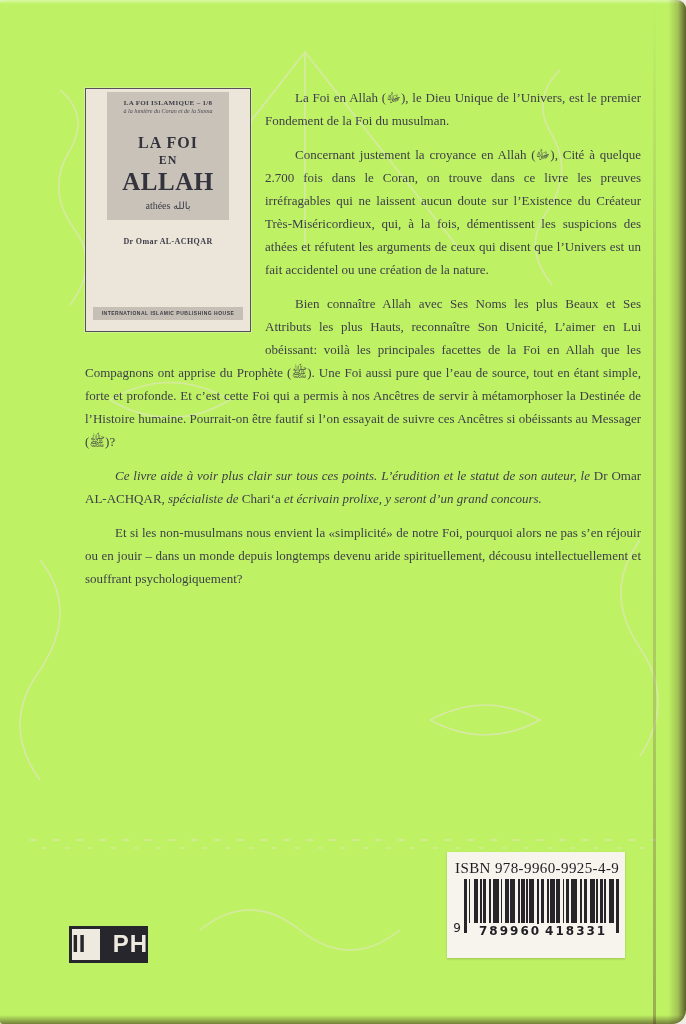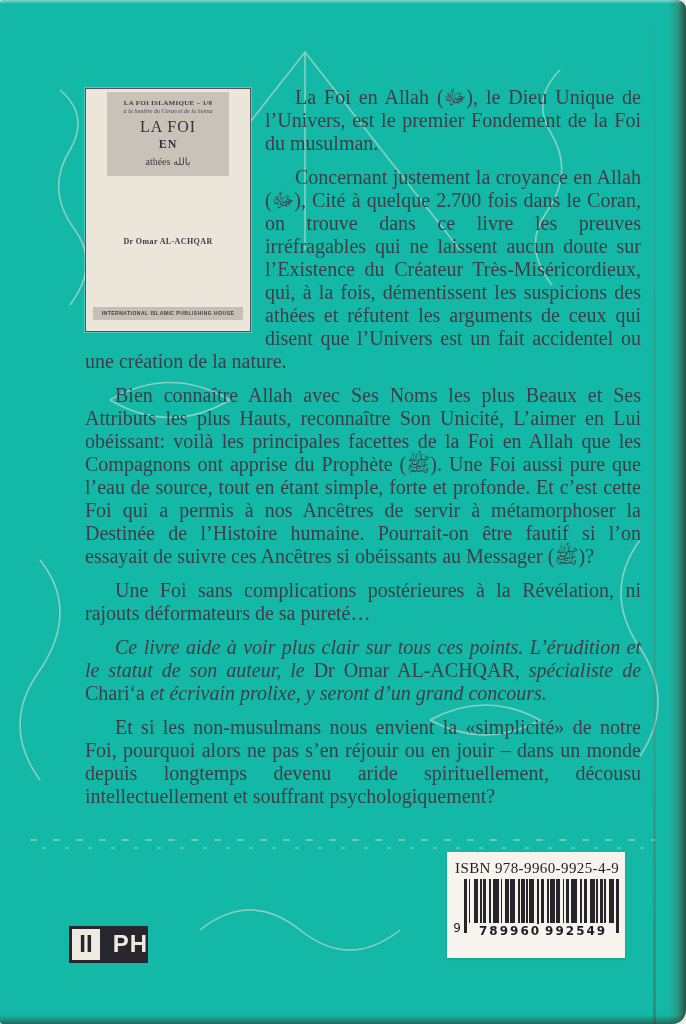--- a/index.html
+++ b/index.html
@@ -1,54 +1,54 @@
 <!DOCTYPE html>
 <html><head>
 <meta charset="utf-8">
 <style>
   html,body{margin:0;padding:0;background:#efece6;}
   .book{
     position:relative;width:686px;height:1024px;overflow:hidden;
-    background:#14b8a6;
+    background:#bef264;
     border-radius:3px 9px 14px 3px;
     font-family:"Liberation Serif",serif;
     color:#3e3e49;
   }
   .watermark{position:absolute;left:0;top:0;pointer-events:none;}
   .content{position:absolute;left:85px;top:86px;width:556px;}
   
   .thumb{
     float:left;width:164px;height:242px;margin:2px 14px 8px 0;
     background:#ebe5da;border:1px solid #55505a;position:relative;
     box-shadow:0 0 0 1px rgba(255,255,255,.25);
   }
   .thumb-block{margin:3px 21px 0;background:#c9c2b8;padding:7px 2px 9px;text-align:center;}
   .thumb-series{font-size:7px;font-weight:bold;letter-spacing:.3px;color:#3c3c46;}
   .thumb-series-sub{font-size:6px;font-style:italic;color:#4a4a54;margin-top:1px;}
-  .thumb-t1{font-size:16px;font-weight:normal;letter-spacing:1px;margin-top:4px;color:#33333d;}
+  .thumb-t1{font-size:16px;font-weight:bold;letter-spacing:1px;margin-top:20px;color:#33333d;}
   .thumb-t2{font-size:12px;font-weight:bold;letter-spacing:1px;margin-top:1px;color:#33333d;text-align:center;}
   .thumb-t3{font-size:25px;font-weight:bold;letter-spacing:.5px;margin-top:0;color:#33333d;}
   .thumb-arabic{font-size:10px;margin-top:4px;color:#3c3c46;}
   .thumb-author{position:absolute;left:0;right:0;top:148px;text-align:center;
     font-size:8px;font-weight:bold;letter-spacing:.4px;color:#3c3c46;}
   .thumb-pub{position:absolute;left:7px;right:7px;bottom:11px;height:13px;background:#c6bfb5;
     font-family:"Liberation Sans",sans-serif;font-size:5px;font-weight:bold;letter-spacing:.5px;
     line-height:13px;text-align:center;color:#3c3c46;}
   
   .para{
-    font-size:20px;line-height:23px;text-align:justify;
+    font-size:13px;line-height:23px;text-align:justify;
     text-indent:30px;margin:0 0 11px;color:#3e3e49;
   }
   .para.it{font-style:italic;}
   .para .rm{font-style:normal;}
   
   .iiph{position:absolute;left:69px;top:926px;display:flex;height:37px;}
   .iiph-left{box-sizing:border-box;width:34px;height:37px;background:#efeae0;border:3px solid #26262c;
     font-family:"Liberation Sans",sans-serif;font-weight:bold;font-size:24px;line-height:30px;
-    text-align:center;color:#26262c;letter-spacing:0px;}
+    text-align:left;color:#26262c;letter-spacing:0px;}
   .iiph-right{width:45px;height:37px;background:#26262c;color:#efeae0;
     font-family:"Liberation Sans",sans-serif;font-weight:bold;font-size:24px;line-height:36px;
     text-align:right;letter-spacing:1px;}
   
   .bc{position:absolute;left:447px;top:852px;width:178px;height:106px;background:#f7f4ee;
     box-sizing:border-box;padding:8px 8px 6px;text-align:center;box-shadow:0 1px 2px rgba(60,45,30,.25);}
   .bc-isbn{font-family:"Liberation Serif",serif;font-size:15px;letter-spacing:.4px;color:#1d1d22;margin-bottom:2px;white-space:nowrap;}
   .bc-body{display:flex;align-items:flex-end;justify-content:center;}
   .bc-d9{font-family:"DejaVu Sans",sans-serif;font-size:12px;color:#1d1d22;margin:0 3px 0 0;}
   .bars{display:flex;align-items:flex-start;height:56px;}
@@ -88,30 +88,30 @@
   </svg>
 
   <div class="content">
 
     <div class="thumb">
       <div class="thumb-block">
         <div class="thumb-series">LA FOI ISLAMIQUE – 1/8</div>
         <div class="thumb-series-sub">à la lumière du Coran et de la Sunna</div>
         <div class="thumb-t1">LA FOI</div>
         <div class="thumb-t2">EN</div>
+        <div class="thumb-t3">ALLAH</div>
         <div class="thumb-arabic">athées بالله</div>
       </div>
       <div class="thumb-author">Dr Omar AL-ACHQAR</div>
       <div class="thumb-pub">INTERNATIONAL ISLAMIC PUBLISHING HOUSE</div>
     </div>
 
     <p class="para">La Foi en Allah (ﷻ), le Dieu Unique de l’Univers, est le premier Fondement de la Foi du musulman.</p>
     <p class="para">Concernant justement la croyance en Allah (ﷻ), Cité à quelque 2.700 fois dans le Coran, on trouve dans ce livre les preuves irréfragables qui ne laissent aucun doute sur l’Existence du Créateur Très-Miséricordieux, qui, à la fois, démentissent les suspicions des athées et réfutent les arguments de ceux qui disent que l’Univers est un fait accidentel ou une création de la nature.</p>
     <p class="para">Bien connaître Allah avec Ses Noms les plus Beaux et Ses Attributs les plus Hauts, reconnaître Son Unicité, L’aimer en Lui obéissant: voilà les principales facettes de la Foi en Allah que les Compagnons ont apprise du Prophète (ﷺ). Une Foi aussi pure que l’eau de source, tout en étant simple, forte et profonde. Et c’est cette Foi qui a permis à nos Ancêtres de servir à métamorphoser la Destinée de l’Histoire humaine. Pourrait-on être fautif si l’on essayait de suivre ces Ancêtres si obéissants au Messager (ﷺ)?</p>
-    <p class="para">Une Foi sans complications postérieures à la Révélation, ni rajouts déformateurs de sa pureté…</p>
     <p class="para it"><span>Ce livre aide à voir plus clair sur tous ces points. L’érudition et le statut de son auteur, le </span><span class="rm">Dr Omar AL-ACHQAR</span><span>, spécialiste de </span><span class="rm">Chari‘a</span><span> et écrivain prolixe, y seront d’un grand concours.</span></p>
     <p class="para">Et si les non-musulmans nous envient la «simplicité» de notre Foi, pourquoi alors ne pas s’en réjouir ou en jouir – dans un monde depuis longtemps devenu aride spirituellement, décousu intellectuellement et souffrant psychologiquement?</p>
   </div>
 
   <div class="iiph">
     <div class="iiph-left">II</div>
     <div class="iiph-right">PH</div>
   </div>
 
   <div class="bc">
@@ -146,21 +146,21 @@
           <div style="width: 4.8px; height: 44px; margin-right: 1.6px;"></div>
           <div style="width: 1.6px; height: 44px; margin-right: 1.6px;"></div>
           <div style="width: 3.2px; height: 44px; margin-right: 1.6px;"></div>
           <div style="width: 1.6px; height: 44px; margin-right: 3.2px;"></div>
           <div style="width: 4.8px; height: 44px; margin-right: 1.6px;"></div>
           <div style="width: 3.2px; height: 54px; margin-right: 0px;"></div>
         </div>
     </div>
     <div class="bc-digits">
       <span>789960</span>
-      <span>992549</span>
+      <span>418331</span>
     </div>
   </div>
 
   <div class="edge-top"></div>
   <div class="crease"></div>
   <div class="edge-right"></div>
   <div class="edge-bottom"></div>
 </div>
 
 </body></html>

